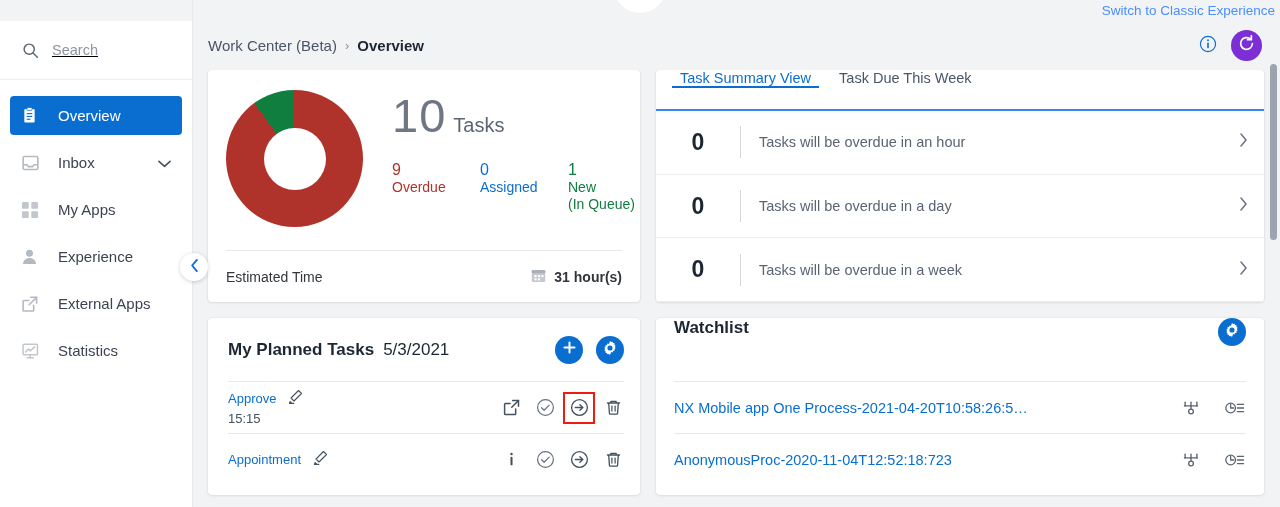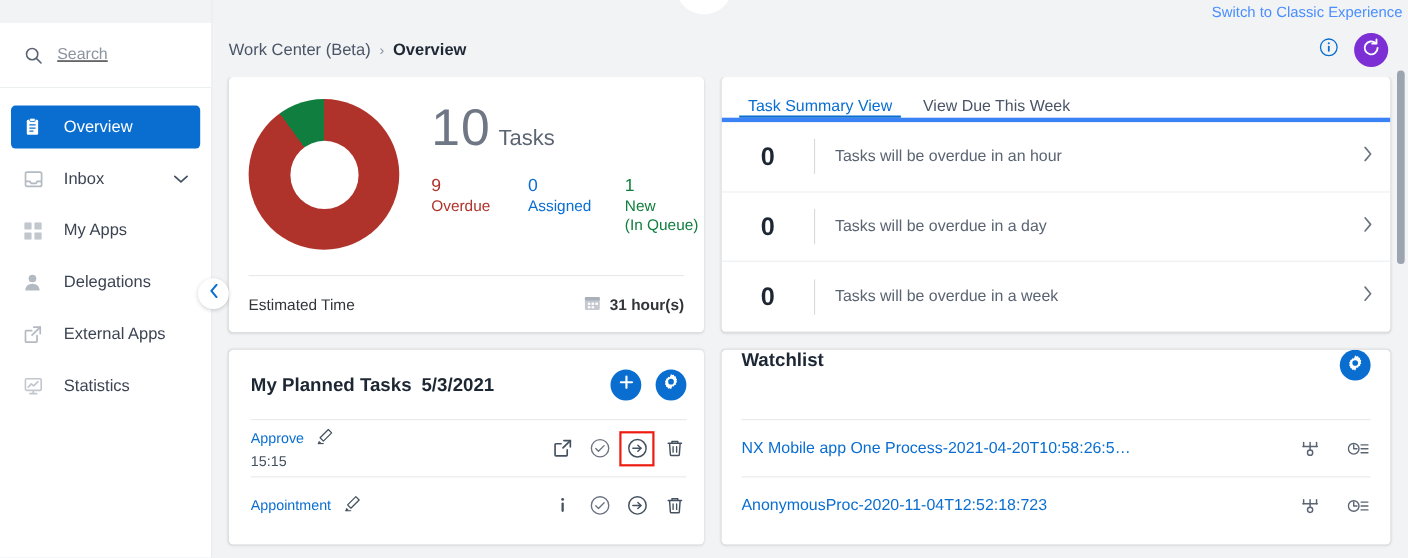--- a/index.html
+++ b/index.html
@@ -113,42 +113,42 @@
   .est-row {
     border-top: 1px solid #e6e8ea; height: 52px; display: flex; align-items: center;
     font-size: 14px; color: #32363a;
   }
   .est-label { font-weight: normal; }
   .est-sp { flex: 1; }
   .est-val { display: flex; align-items: center; gap: 8px; font-weight: bold; }
 
   
   .tsv-card { height: 232px; display: flex; flex-direction: column; overflow: hidden; }
-  .tabs { display: flex; height: 42px; align-items: flex-end; padding: 0 0 0 16px; border-bottom: 4px solid #3b82f6; }
+  .tabs { display: flex; height: 42px; align-items: flex-start; padding: 0 0 0 16px; border-bottom: 2px solid #3b82f6; }
   .tab {
     display: flex; align-items: center; font-size: 14.5px; color: #4a5566;
     padding: 0 8px; margin-right: 12px; cursor: pointer; border-bottom: 2px solid transparent;
   }
   .tab.active { color: #0a6ed1; border-bottom-color: #0a6ed1; }
   .tsv-row {
     height: 65px; display: flex; align-items: center; padding: 0 16px 0 0;
     border-bottom: 1px solid #eceef0; cursor: pointer;
   }
   .tsv-num {
     width: 84px; flex: 0 0 84px; text-align: center;
     font-size: 23px; color: #1d2733; font-weight: bold;
   }
   .tsv-div { width: 1px; height: 32px; background: #d7dadd; }
   .tsv-txt { flex: 1; padding-left: 18px; font-size: 14.5px; color: #5a6472; }
 
   
   .pt-card { height: 177px; padding: 0 16px 0 20px; overflow: hidden; }
   .pt-head { height: 63px; display: flex; align-items: center; }
   .pt-title { font-size: 17px; font-weight: bold; color: #1d2733; }
-  .pt-date { font-size: 17px; font-weight: bold; color: #1d2733; margin-left: 9px; }
+  .pt-date { font-size: 17px; font-weight: normal; color: #1d2733; margin-left: 9px; }
   .pt-sp { flex: 1; }
   .rbtn {
     width: 28px; height: 28px; border-radius: 50%; background: #0a6ed1;
     display: flex; align-items: center; justify-content: center; cursor: pointer;
     margin-left: 13px;
   }
   .pt-row {
     height: 52px; display: flex; align-items: center; border-top: 1px solid #e6e8ea;
   }
   .pt-left { display: flex; flex-direction: column; justify-content: center; }
@@ -241,21 +241,21 @@
         <span>My Apps</span>
       </div>
 
       <div class="nav-item">
         <span class="nav-ico">
           <svg width="15" height="16" viewBox="0 0 15 16">
             <circle cx="7.5" cy="4.2" r="3.5" fill="#b4bac2"></circle>
             <path d="M1 15c0-3.6 2.9-6.1 6.5-6.1S14 11.4 14 15z" fill="#b4bac2"></path>
           </svg>
         </span>
-        <span>Delegations</span>
+        <span>Experience</span>
       </div>
 
       <div class="nav-item">
         <span class="nav-ico">
           <svg width="16" height="16" viewBox="0 0 17 17" fill="none">
             <path d="M9.2 1.4h6.3v6.3" stroke="#b4bac2" stroke-width="1.7" stroke-linecap="round" stroke-linejoin="round"></path>
             <path d="M15.5 1.4L7.6 9.3" stroke="#b4bac2" stroke-width="1.7" stroke-linecap="round"></path>
             <path d="M12.4 9.8v5.3a.9.9 0 0 1-.9.9H2.1a.9.9 0 0 1-.9-.9V5.7a.9.9 0 0 1 .9-.9h5.2" stroke="#b4bac2" stroke-width="1.7" stroke-linecap="round" stroke-linejoin="round"></path>
           </svg>
         </span>
@@ -367,21 +367,21 @@
                 <span>31 hour(s)</span>
               </span>
             </div>
           </div>
         </div>
 
         <div class="col-right">
           <div class="card tsv-card">
             <div class="tabs">
               <div class="tab active">Task Summary View</div>
-              <div class="tab">View Due This Week</div>
+              <div class="tab">Task Due This Week</div>
             </div>
 
             <div class="tsv-row">
               <span class="tsv-num">0</span>
               <span class="tsv-div"></span>
               <span class="tsv-txt">Tasks will be overdue in an hour</span>
               <span>
                 <svg width="9" height="14" viewBox="0 0 9 14" fill="none">
                   <path d="M2 1l5 6-5 6" stroke="#6b7381" stroke-width="1.5" stroke-linecap="round" stroke-linejoin="round"></path>
                 </svg>

